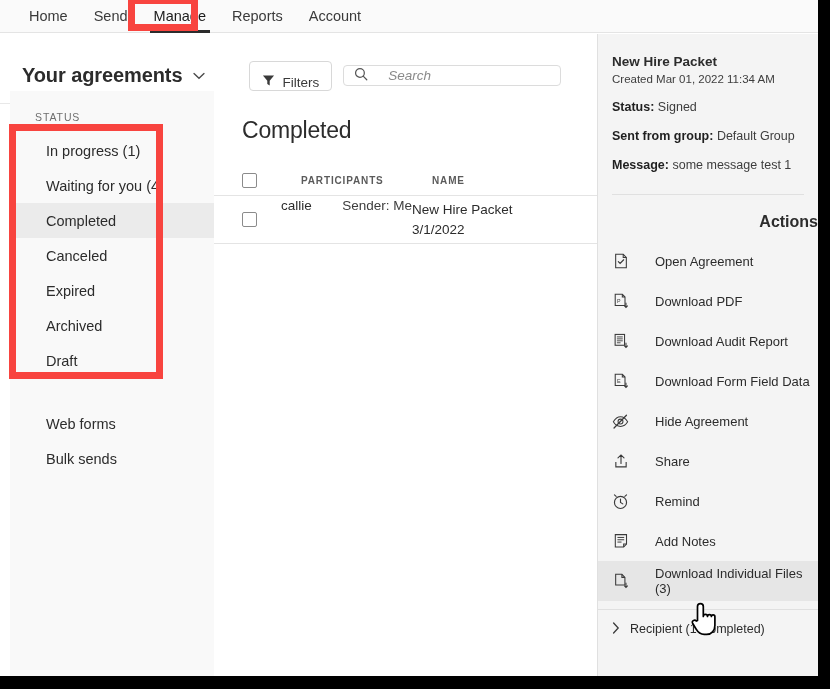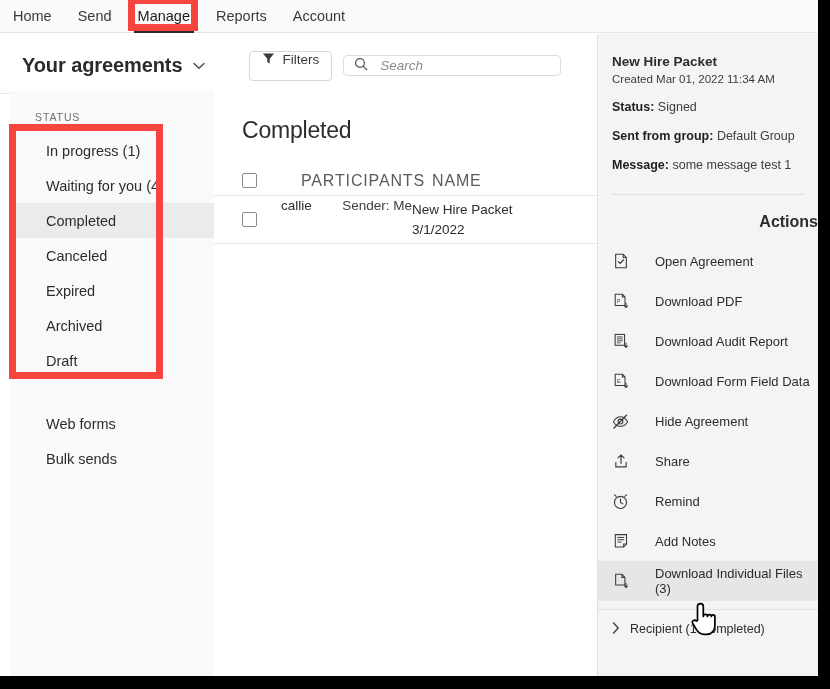--- a/index.html
+++ b/index.html
@@ -27,20 +27,21 @@
     background: #000000;
   }
 
   
   .topnav {
     position: absolute; top: 0; left: 0;
     width: 818px; height: 33px;
     background: #fafafa;
     border-bottom: 1px solid #e4e4e4;
     display: flex; align-items: center;
+    padding-left: 16px;
   }
   .nav-item {
     position: relative;
     font-size: 14.5px;
     color: #3a3a3a;
     padding: 0 13px;
     height: 33px;
     line-height: 33px;
     cursor: pointer;
     white-space: nowrap;
@@ -50,21 +51,21 @@
     content: "";
     position: absolute;
     left: 9px; right: 9px;
     bottom: 0;
     height: 3px;
     background: #2c2c2c;
   }
 
   
   .header {
-    position: absolute; top: 38px; left: 0;
+    position: absolute; top: 48px; left: 0;
     width: 597px; height: 56px;
     background: #ffffff;
     border-bottom: 1px solid #e8e8e8;
     display: flex; align-items: center;
   }
   .agreements-title {
     font-size: 20px;
     color: #2c2c2c;
     font-weight: 700;
     margin-left: 22px;
@@ -73,38 +74,38 @@
   .caret-down {
     margin-left: 11px;
     color: #4a4a4a;
     font-size: 13px;
     line-height: 1;
     cursor: pointer;
   }
   .filters-btn {
     margin-left: 44px;
     height: 30px;
-    display: flex; align-items: flex-start;
+    display: flex; align-items: flex-end;
     gap: 7px;
     padding: 0 12px;
     border: 1px solid #d8d8d8;
     border-radius: 4px;
     background: #ffffff;
     font-size: 13.5px;
     color: #3a3a3a;
     cursor: pointer;
   }
   .search-box {
     margin-left: 11px;
     width: 218px; height: 21px;
     border: 1px solid #dcdcdc;
     border-radius: 4px;
     background: #ffffff;
     display: flex; align-items: center;
-    gap: 12px;
+    gap: 20px;
     padding: 0 10px;
     cursor: text;
   }
   .search-box .ph {
     font-size: 13.5px;
     color: #8a8a8a;
     font-style: italic;
   }
 
   
@@ -162,24 +163,24 @@
     letter-spacing: -0.2px;
   }
   .tbl { margin-top: 22px; }
   .tbl-head {
     display: flex; align-items: center;
     height: 30px;
     border-bottom: 1px solid #e4e4e4;
     padding-left: 28px;
   }
   .tbl-head .col-h {
-    font-size: 16px;
+    font-size: 10px;
     letter-spacing: 0.85px;
     color: #5b5b5b;
-    font-weight: 400;
+    font-weight: 700;
     padding-left: 20px;
   }
   .chk {
     width: 15px; height: 15px;
     border: 1.5px solid #8b8b8b;
     border-radius: 2px;
     background: #fff;
     flex: 0 0 auto;
     cursor: pointer;
   }

